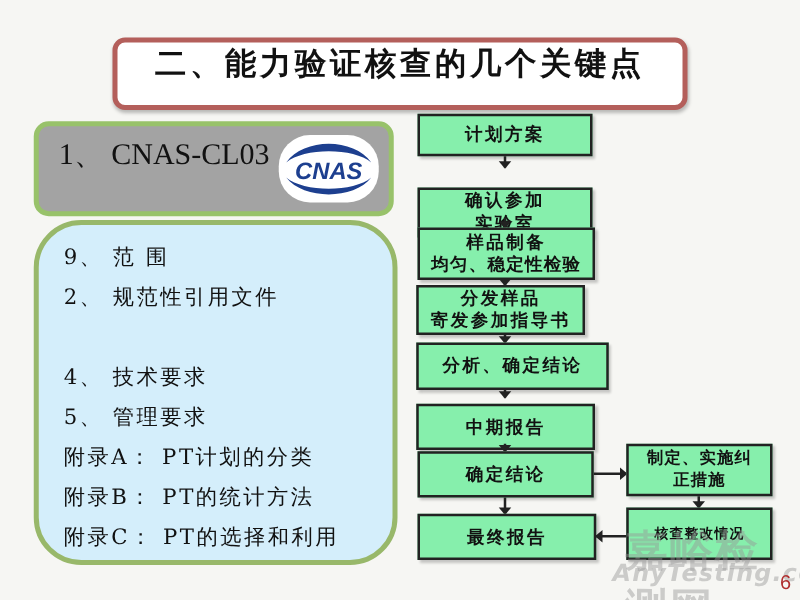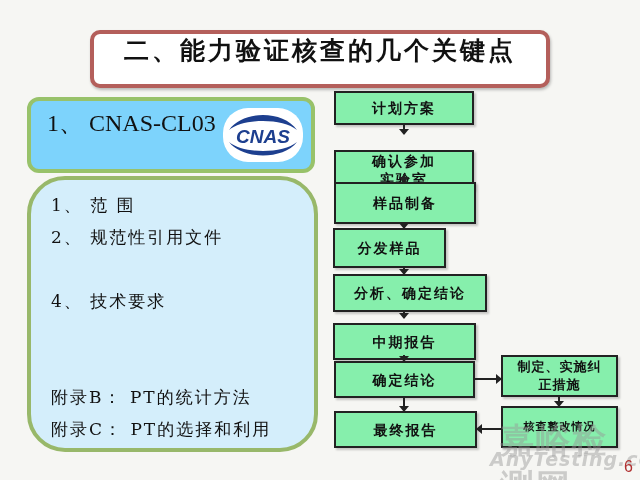--- a/index.html
+++ b/index.html
@@ -5,21 +5,21 @@
   html, body { margin:0; padding:0; }
   body { width:640px; height:480px; background:#f6f6f3; position:relative; overflow:hidden;
          font-family:"DejaVu Serif","Liberation Serif",serif; color:#111; }
   .title-box { position:absolute; left:90px; top:30px; width:452px; height:50px;
     border:4px solid #b45f5b; border-radius:10px; background:#fff;
     display:flex; align-items:flex-start; justify-content:center;
     box-shadow:1px 2px 3px rgba(0,0,0,0.25); }
   .title-box span { font-size:25px; font-weight:bold; letter-spacing:3px; }
 
   .std-box { position:absolute; left:27px; top:97px; width:280px; height:68px;
-    border:4px solid #98c26a; border-radius:12px; background:#7dd3fc;text-align:center; }
+    border:4px solid #98c26a; border-radius:12px; background:#a3a3a3;text-align:center; }
   .std-code { position:absolute; left:16px; top:6px; font-family:"Liberation Serif",serif; font-size:24px; }
   .std-name { position:absolute; left:6px; top:42px; font-size:13px; font-weight:bold; letter-spacing:1px; }
   .cnas-logo { position:absolute; left:192px; top:7px; width:80px; height:54px; background:#fff;border-radius:25px; }
 
   .toc-box { position:absolute; left:27px; top:176px; width:283px; height:268px;
     border:4px solid #98b86a; border-radius:38px; background:#d4eefb; }
   .toc-item { position:absolute; left:20px; font-size:17px; letter-spacing:2px; }
 
   .flow { position:absolute; border:2px solid #222; background:#86efac;
     display:flex; flex-direction:column; align-items:center; justify-content:center;
@@ -54,45 +54,49 @@
   <div class="cnas-logo">
     <svg width="80" height="54" viewBox="0 0 80 54">
       <path d="M6 22 C 20 2, 60 2, 74 22 C 60 10, 20 10, 6 22 Z" fill="#1d3f8f"></path>
       <path d="M6 34 C 20 52, 60 52, 74 34 C 60 46, 20 46, 6 34 Z" fill="#1d3f8f"></path>
       <text x="40" y="35" text-anchor="middle" font-family="Liberation Sans, sans-serif" font-weight="bold" font-style="italic" font-size="19" fill="#1d3f8f">CNAS</text>
     </svg>
   </div>
 </div>
 
 <div class="toc-box">
-  <div class="toc-item" style="top:14px">1、 范 围</div>
+  <div class="toc-item" style="top:14px">9、 范 围</div>
   <div class="toc-item" style="top:46px">2、 规范性引用文件</div>
   <div class="toc-item" style="top:110px">4、 技术要求</div>
+  <div class="toc-item" style="top:142px">5、 管理要求</div>
+  <div class="toc-item" style="top:174px">附录A： PT计划的分类</div>
   <div class="toc-item" style="top:206px">附录B： PT的统计方法</div>
   <div class="toc-item" style="top:238px">附录C： PT的选择和利用</div>
 </div>
 
 <div class="flow" style="left:334px;top:91px;width:140px;height:34px">
   <span>计划方案</span>
 </div>
 <div class="arrow-v" style="left:403px;top:125px;height:9px"></div>
 
 <div class="flow" style="left:334px;top:150px;width:140px;height:40px">
   <span>确认参加</span>
   <span>实验室</span>
 </div>
 <div class="arrow-v" style="left:403px;top:174px;height:8px"></div>
 
 <div class="flow" style="left:334px;top:182px;width:142px;height:42px">
   <span>样品制备</span>
+  <span style="letter-spacing:1px">均匀、稳定性检验</span>
 </div>
 <div class="arrow-v" style="left:403px;top:224px;height:4px"></div>
 
-<div class="flow" style="left:333px;top:228px;width:113px;height:40px">
+<div class="flow" style="left:333px;top:228px;width:135px;height:40px">
   <span>分发样品</span>
+  <span>寄发参加指导书</span>
 </div>
 <div class="arrow-v" style="left:403px;top:268px;height:6px"></div>
 
 <div class="flow" style="left:333px;top:274px;width:154px;height:38px">
   <span>分析、确定结论</span>
 </div>
 <div class="arrow-v" style="left:403px;top:312px;height:6px"></div>
 
 <div class="flow" style="left:333px;top:323px;width:143px;height:37px">
   <span>中期报告</span>

